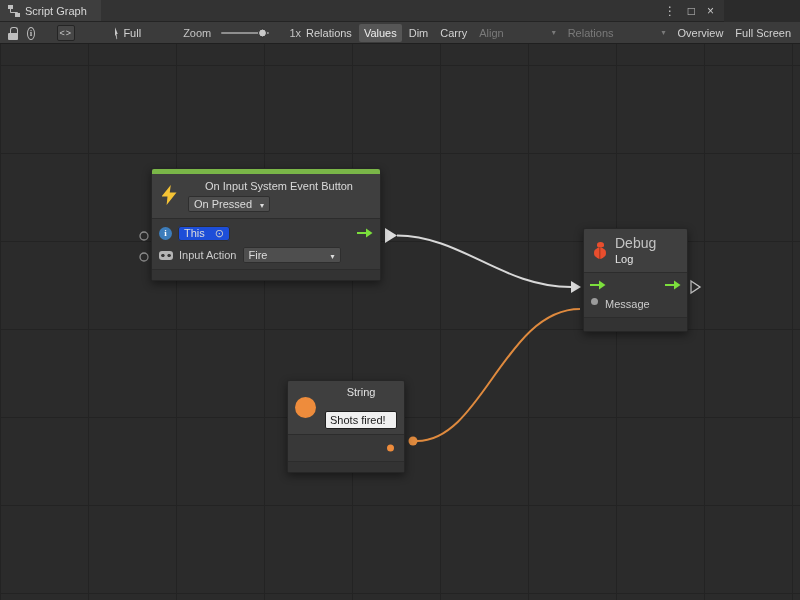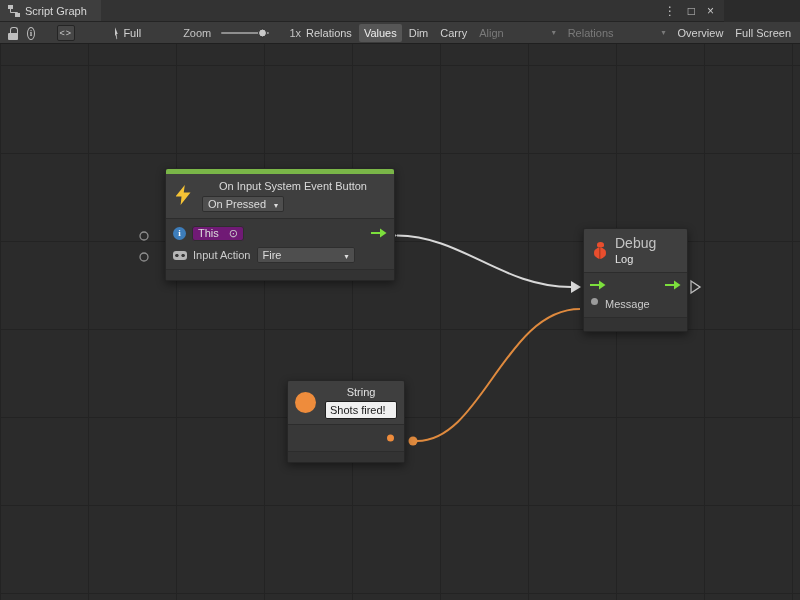--- a/index.html
+++ b/index.html
@@ -102,21 +102,21 @@
   
   .node {
     position: absolute; background: #383838;
     border: 1px solid #262626; border-radius: 2px;
     box-shadow: 0 3px 9px rgba(0,0,0,.45);
     color: #cccccc;
   }
   .node-accent { height: 5px; background: #7ab648; border-radius: 2px 2px 0 0; }
 
   
-  .ev-node { left: 165px; top: 124px; width: 230px; }
+  .ev-node { left: 151px; top: 124px; width: 230px; }
   .ev-head { display: flex; background: #3f3f3f; padding: 4px 6px 6px 2px; }
   .ev-icon-col { width: 30px; display: flex; align-items: center; justify-content: center; }
   .lightning {
     width: 15px; height: 20px; background: #f5c335;
     clip-path: polygon(62% 0, 0 58%, 40% 58%, 34% 100%, 100% 38%, 55% 38%);
   }
   .ev-main { flex: 1; display: flex; flex-direction: column; gap: 4px; }
   .ev-title { color: #dadada; text-align: center; padding-top: 2px; }
   .dropdown {
     background: #4e4e4e; border-radius: 2px; padding: 2px 6px;
@@ -125,21 +125,21 @@
   }
   .trigger-dd { align-self: flex-start; margin-left: 4px; }
   .ev-body { border-top: 1px solid #2c2c2c; padding: 4px 7px; display: flex; flex-direction: column; gap: 2px; }
   .row { display: flex; align-items: center; gap: 6px; height: 20px; }
   .info-badge {
     width: 13px; height: 13px; border-radius: 50%; background: #3d7dbb;
     color: #ffffff; font-size: 9px; font-weight: bold; font-family: "Liberation Serif", serif;
     display: flex; align-items: center; justify-content: center; flex: none;
   }
   .this-pill {
-    background: #701a75; border-radius: 3px; padding: 1px 6px;
+    background: #1d4ed8; border-radius: 3px; padding: 1px 6px;
     display: flex; align-items: center; gap: 10px; color: #dddddd;
     box-shadow: inset 0 0 0 1px #2e2e2e;
   }
   .target-glyph { color: #cccccc; font-size: 11px; }
   .flow-right { margin-left: auto; }
   .flow-arrow { display: block; fill: #7cdf3c; }
   .gamepad {
     width: 14px; height: 9px; border-radius: 3px; flex: none;
     background:
       radial-gradient(circle at 28% 50%, #3a3a3a 1.4px, transparent 2px),
@@ -171,21 +171,21 @@
     padding: 7px 6px 5px; border-top: 1px solid #2c2c2c;
   }
   .dbg-msg { display: flex; align-items: flex-start; gap: 7px; padding: 3px 6px 7px 7px; }
   .msg-dot { width: 7px; height: 7px; border-radius: 50%; background: #9c9c9c; flex: none; }
   .dbg-footer-tall { height: 14px; background: #333333; border-top: 1px solid #2c2c2c; border-radius: 0 0 2px 2px; }
 
   
   .str-node { left: 287px; top: 336px; width: 118px; }
   .str-head { display: flex; align-items: center; gap: 9px; padding: 5px 7px; background: #3f3f3f; border-radius: 2px 2px 0 0; }
   .str-circle { width: 21px; height: 21px; border-radius: 50%; background: #ee8c3c; flex: none; }
-  .str-col { flex: 1; display: flex; flex-direction: column; align-items: center; gap: 3px; }
+  .str-col { flex: 1; display: flex; flex-direction: column; align-items: center; gap: 13px; }
   .str-title { color: #e2e2e2; }
   .str-input {
     width: 72px; background: #f0f0f0; color: #1a1a1a;
     border: 1px solid #1f1f1f; border-radius: 2px;
     font-size: 11px; padding: 2px 4px;
     font-family: "Liberation Sans", sans-serif;
   }
   .str-body { height: 27px; position: relative; border-top: 1px solid #2c2c2c; }
   .str-port {
     position: absolute; right: 10px; top: 50%; transform: translateY(-50%);

